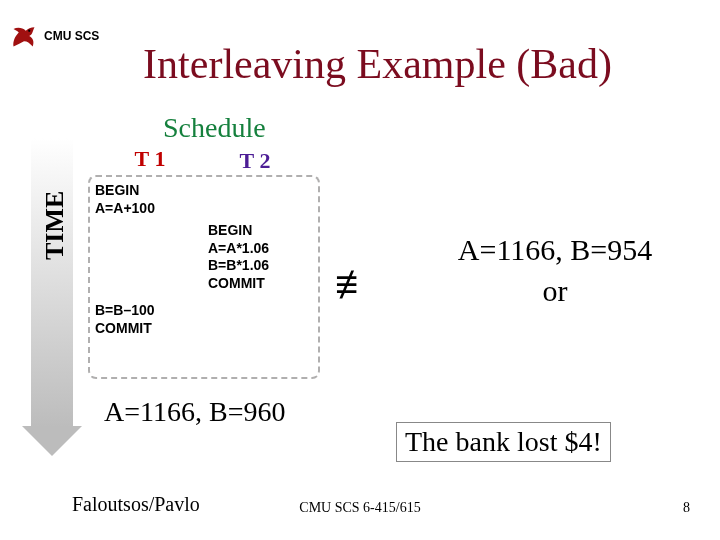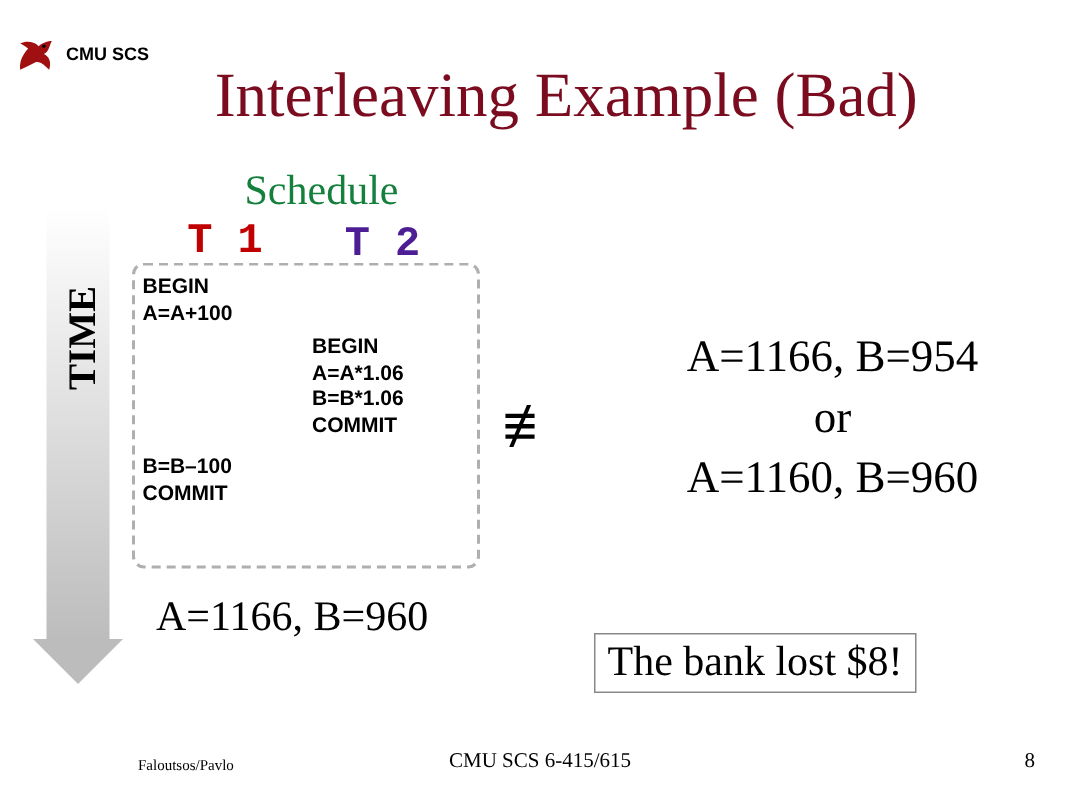--- a/index.html
+++ b/index.html
@@ -94,22 +94,22 @@
     width: 228px;
     height: 200px;
     border: 2px dashed #b0afaf;
     border-radius: 8px;
     background: #fff;
   }
   .col-header {
     position: absolute;
     width: 114px;
     text-align: center;
-    font-family: Liberation Mono, monospace;
-    font-size: 28px;
+    font-family: Liberation Serif, serif;
+    font-size: 22px;
     font-weight: bold;
   }
   .col-t1 { top: 146px; left: 93px; color: #c00000; }
   .col-t2 { top: 148px; left: 198px; color: #4c1d95; }
   .ops {
     position: absolute;
     font-family: Verdana, Arial, sans-serif;
     font-size: 14px;
     font-weight: bold;
     color: #000;
@@ -129,21 +129,21 @@
   .neq {
     position: absolute;
     top: 262px;
     left: 335px;
     font-size: 40px;
     font-family: Arial, sans-serif;
     color: #000;
   }
   .serial {
     position: absolute;
-    top: 218px;
+    top: 230px;
     left: 400px;
     font-size: 30px;
     color: #000;
     text-align: center;
     width: 310px;
     line-height: 1.35;
   }
   .banklost {
     position: absolute;
     top: 422px;
@@ -151,22 +151,21 @@
     font-size: 28px;
     color: #000;
     border: 1px solid #888;
     padding: 3px 8px;
     background: #fff;
   }
   .footer-left {
     position: absolute;
     bottom: 24px;
     left: 72px;
-    font-size: 10px;
-    margin-left: 20px;
+    font-size: 20px;
   }
   .footer-center {
     position: absolute;
     bottom: 24px;
     left: 0;
     right: 0;
     text-align: center;
     font-size: 14px;
   }
   .footer-right {
@@ -213,20 +212,19 @@
 <div class="ops t1b">B=B–100
 COMMIT</div>
 
 <div class="result-bad">A=1166, B=960</div>
 
 <div class="neq">≢</div>
 
 <div class="serial">
   <div>A=1166, B=954</div>
   <div>or</div>
-  <div>A=1160, B=960</div>
 </div>
 
-<div class="banklost">The bank lost $8!</div>
+<div class="banklost">The bank lost $4!</div>
 
 <div class="footer-left">Faloutsos/Pavlo</div>
 <div class="footer-center">CMU SCS 6-415/615</div>
 <div class="footer-right">8</div>
 
 </body></html>

